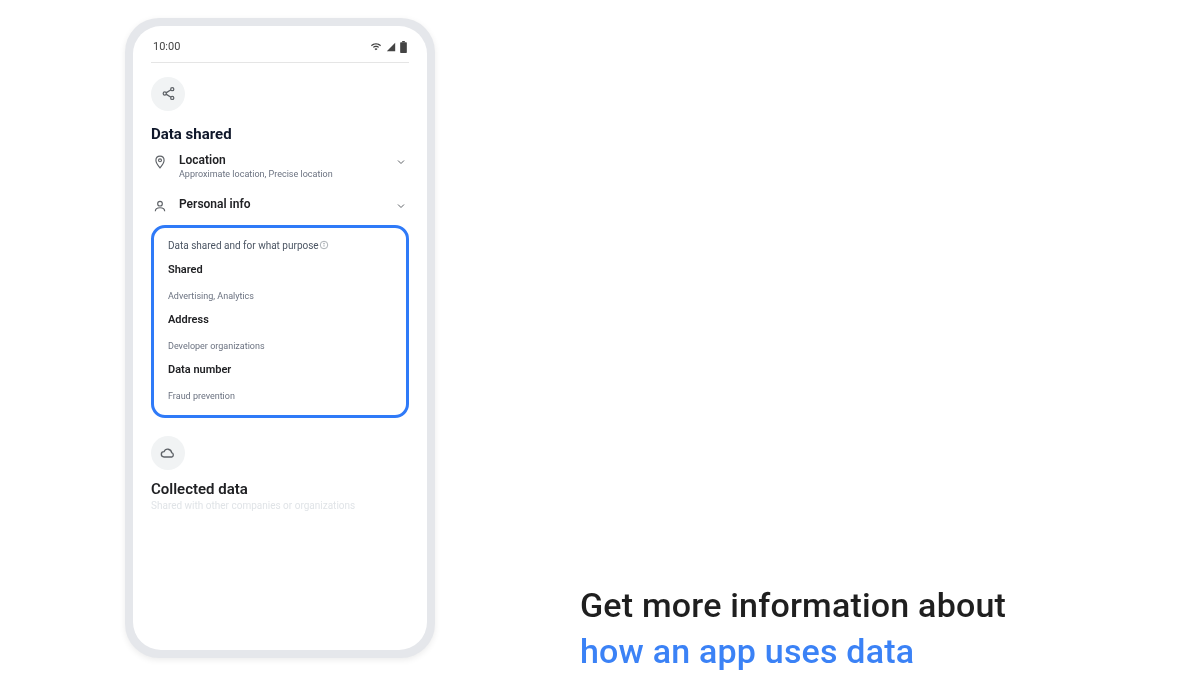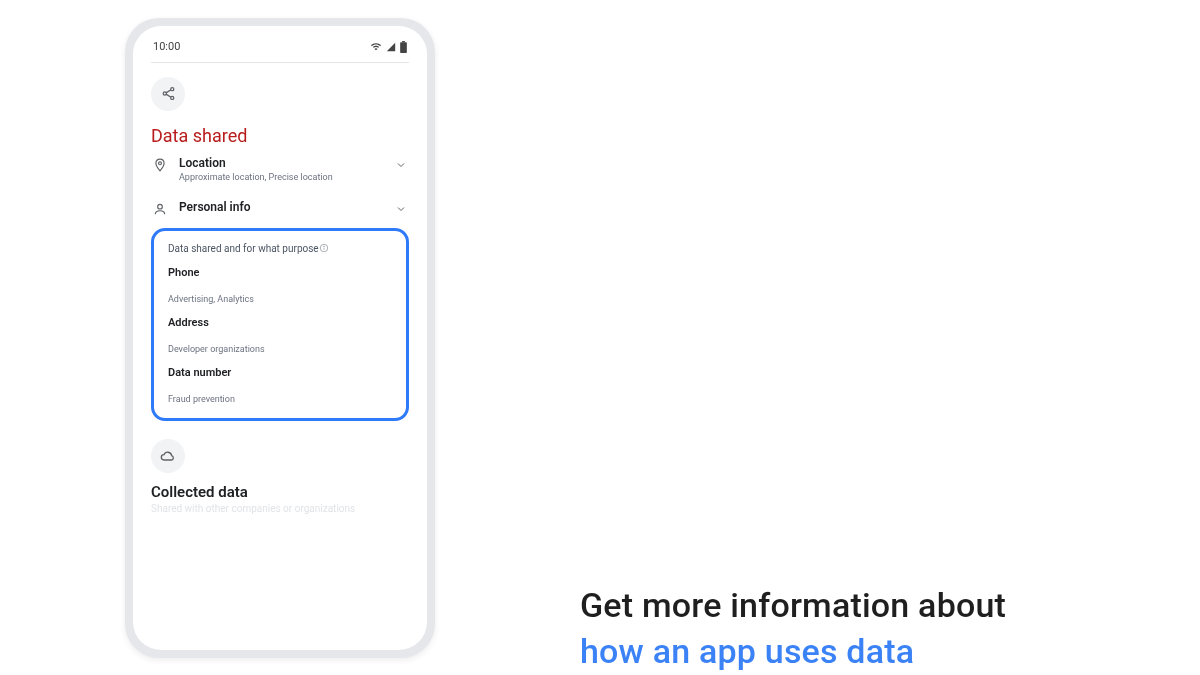--- a/index.html
+++ b/index.html
@@ -89,23 +89,23 @@
     height: 34px;
     border-radius: 50%;
     background: #f1f3f4;
     display:flex;
     align-items:center;
     justify-content:center;
     margin-bottom: 14px;
   }
 
   .section-title {
-    font-size: 18px;
-    font-weight: 400;
-    color: #b91c1c;
+    font-size: 15px;
+    font-weight: 700;
+    color: #0f172a;
     margin-bottom: 2px;
   }
   .section-sub {
     font-size: 10px;
     color: #6b7280;
     line-height: 1.35;
     margin-bottom: 16px;
   }
 
   .cat-row {
@@ -290,21 +290,21 @@
         <div class="highlight-card">
           <div class="hl-head">
             <span>Data shared and for what purpose</span>
             <svg width="10" height="10" viewBox="0 0 24 24" fill="none" stroke="#9aa0a6" stroke-width="2">
                 <circle cx="12" cy="12" r="9"></circle>
                 <line x1="12" y1="11" x2="12" y2="16"></line>
                 <circle cx="12" cy="8" r="0.8" fill="#9aa0a6"></circle>
               </svg>
           </div>
           <div class="hl-item">
-            <div class="hl-title">Phone</div>
+            <div class="hl-title">Shared</div>
             <div class="hl-sub">Advertising, Analytics</div>
           </div>
           <div class="hl-item">
             <div class="hl-title">Address</div>
             <div class="hl-sub">Developer organizations</div>
           </div>
           <div class="hl-item" style="margin-bottom:4px;">
             <div class="hl-title">Data number</div>
             <div class="hl-sub">Fraud prevention</div>
           </div>

